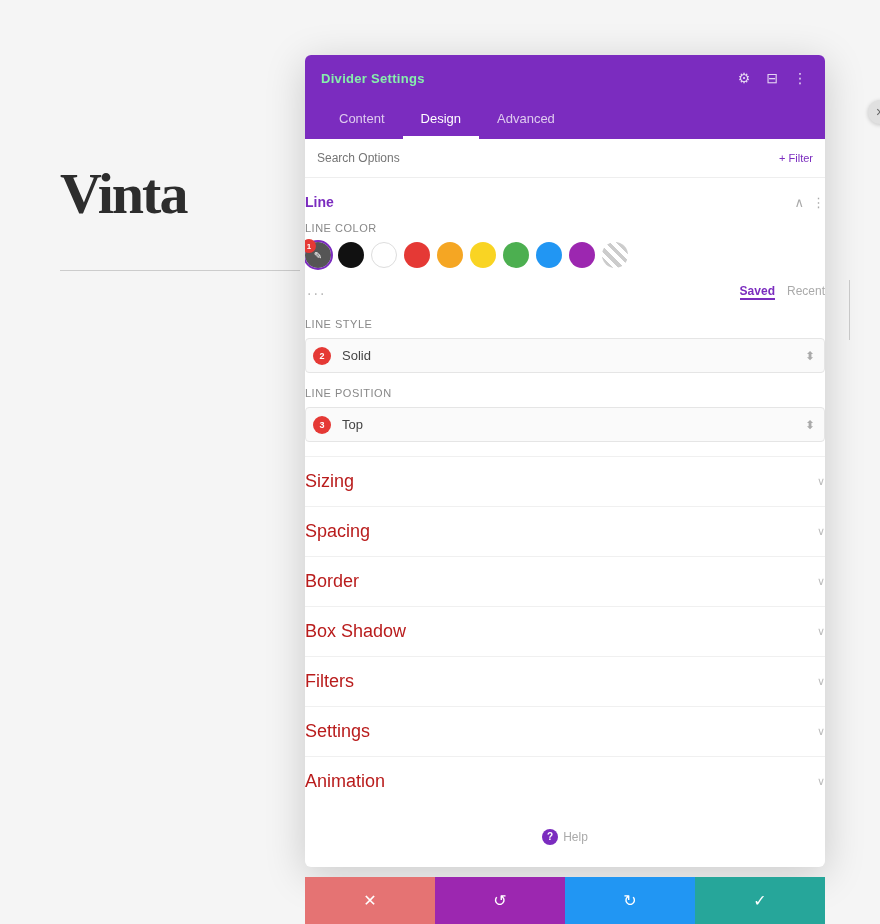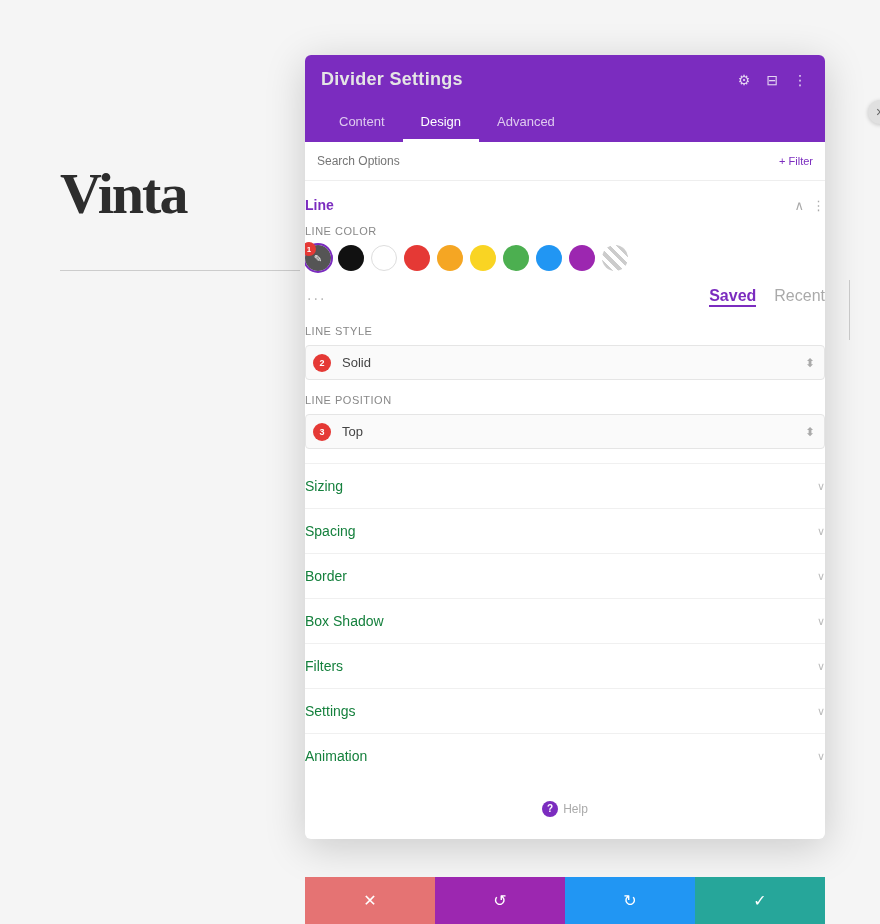--- a/index.html
+++ b/index.html
@@ -62,22 +62,22 @@
 
     
     .panel-header {
       background: #7b2cbf;
       padding: 14px 16px;
       display: flex;
       align-items: center;
       justify-content: space-between;
     }
     .panel-title {
-      color: #e5e5e5;
-      font-size: 18px;
+      color: #86efac;
+      font-size: 13px;
       font-weight: 600;
       letter-spacing: 0.3px;
     }
     .panel-header-icons {
       display: flex;
       gap: 10px;
       align-items: center;
     }
     .panel-header-icon {
       color: rgba(255,255,255,0.8);
@@ -238,24 +238,23 @@
       color: #fff;
       font-size: 10px;
     }
     .color-tabs {
       display: flex;
       gap: 12px;
       margin-top: 8px;
       padding-bottom: 4px;
     }
     .color-tab {
-      font-size: 16px;
+      font-size: 12px;
       cursor: pointer;
       color: #aaa;
-      margin-left: 6px;
     }
     .color-tab.active {
       color: #7b2cbf;
       font-weight: 600;
       border-bottom: 2px solid #7b2cbf;
     }
     .color-more {
       color: #bbb;
       font-size: 16px;
       cursor: pointer;
@@ -314,22 +313,22 @@
       border-top: 1px solid #f0f0f0;
       padding: 14px 0;
     }
     .collapsible-header {
       display: flex;
       align-items: center;
       justify-content: space-between;
       cursor: pointer;
     }
     .collapsible-title {
-      font-size: 14px;
-      color: #15803d;
+      font-size: 18px;
+      color: #b91c1c;
       font-weight: 500;
     }
     .collapsible-arrow {
       color: #bbb;
       font-size: 11px;
     }
 
     
     .help-area {
       text-align: center;

